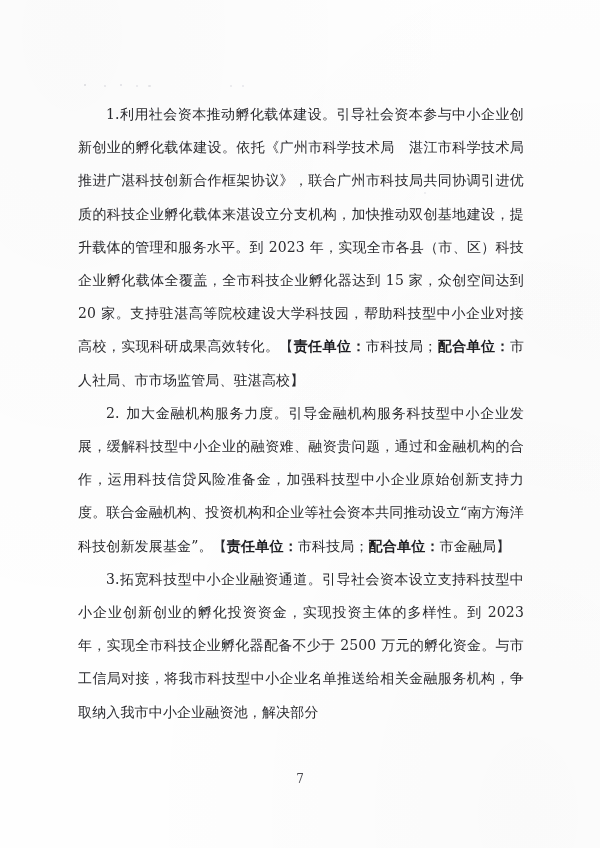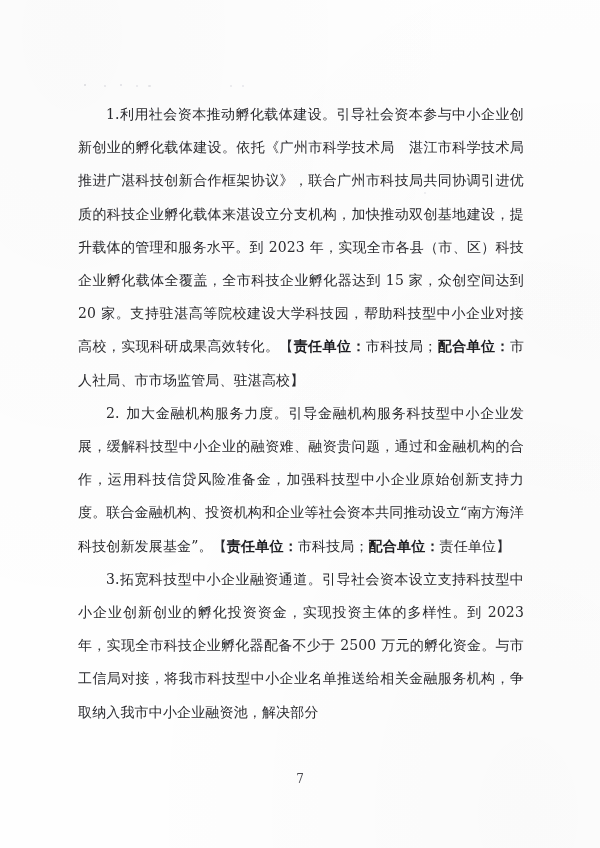--- a/index.html
+++ b/index.html
@@ -100,21 +100,21 @@
   <div class="speck" style="left:148px; top:85px; width:3px; height:1.5px; background:#e2e2e6;"></div>
   <div class="speck" style="left:230px; top:85px; width:2px; height:1.5px; background:#e6e6ea;"></div>
   <div class="speck" style="left:242px; top:85px; width:1.5px; height:1.5px; background:#e8e8ec;"></div>
   <div class="speck" style="left:424px; top:192px; width:2px; height:2px; background:#e9e9ed;"></div>
   <div class="speck" style="left:430px; top:218px; width:2px; height:2px; background:#ececf0;"></div>
 
   <div id="text-body">
 
     <p class="para"><span>1.利用社会资本推动孵化载体建设。引导社会资本参与中小企业创新创业的孵化载体建设。依托《广州市科学技术局　湛江市科学技术局推进广湛科技创新合作框架协议》，联合广州市科技局共同协调引进优质的科技企业孵化载体来湛设立分支机构，加快推动双创基地建设，提升载体的管理和服务水平。到 2023 年，实现全市各县（市、区）科技企业孵化载体全覆盖，全市科技企业孵化器达到 15 家，众创空间达到 20 家。支持驻湛高等院校建设大学科技园，帮助科技型中小企业对接高校，实现科研成果高效转化。</span><span>【</span><b class="lbl">责任单位：</b><span>市科技局；</span><b class="lbl">配合单位：</b><span>市人社局、市市场监管局、驻湛高校</span><span>】</span></p>
 
-    <p class="para"><span>2.</span><span class="wide-gap"></span><span>加大金融机构服务力度。引导金融机构服务科技型中小企业发展，缓解科技型中小企业的融资难、融资贵问题，通过和金融机构的合作，运用科技信贷风险准备金，加强科技型中小企业原始创新支持力度。联合金融机构、投资机构和企业等社会资本共同推动设立“南方海洋科技创新发展基金”。</span><span>【</span><b class="lbl">责任单位：</b><span>市科技局；</span><b class="lbl">配合单位：</b><span>责任单位</span><span>】</span></p>
+    <p class="para"><span>2.</span><span class="wide-gap"></span><span>加大金融机构服务力度。引导金融机构服务科技型中小企业发展，缓解科技型中小企业的融资难、融资贵问题，通过和金融机构的合作，运用科技信贷风险准备金，加强科技型中小企业原始创新支持力度。联合金融机构、投资机构和企业等社会资本共同推动设立“南方海洋科技创新发展基金”。</span><span>【</span><b class="lbl">责任单位：</b><span>市科技局；</span><b class="lbl">配合单位：</b><span>市金融局</span><span>】</span></p>
 
     <p class="para"><span>3.拓宽科技型中小企业融资通道。引导社会资本设立支持科技型中小企业创新创业的孵化投资资金，实现投资主体的多样性。到 2023 年，实现全市科技企业孵化器配备不少于 2500 万元的孵化资金。与市工信局对接，将我市科技型中小企业名单推送给相关金融服务机构，争取纳入我市中小企业融资池，解决部分</span></p>
 
   </div>
 
   <div id="page-number">7</div>
 
 </div>
 
 </body></html>

